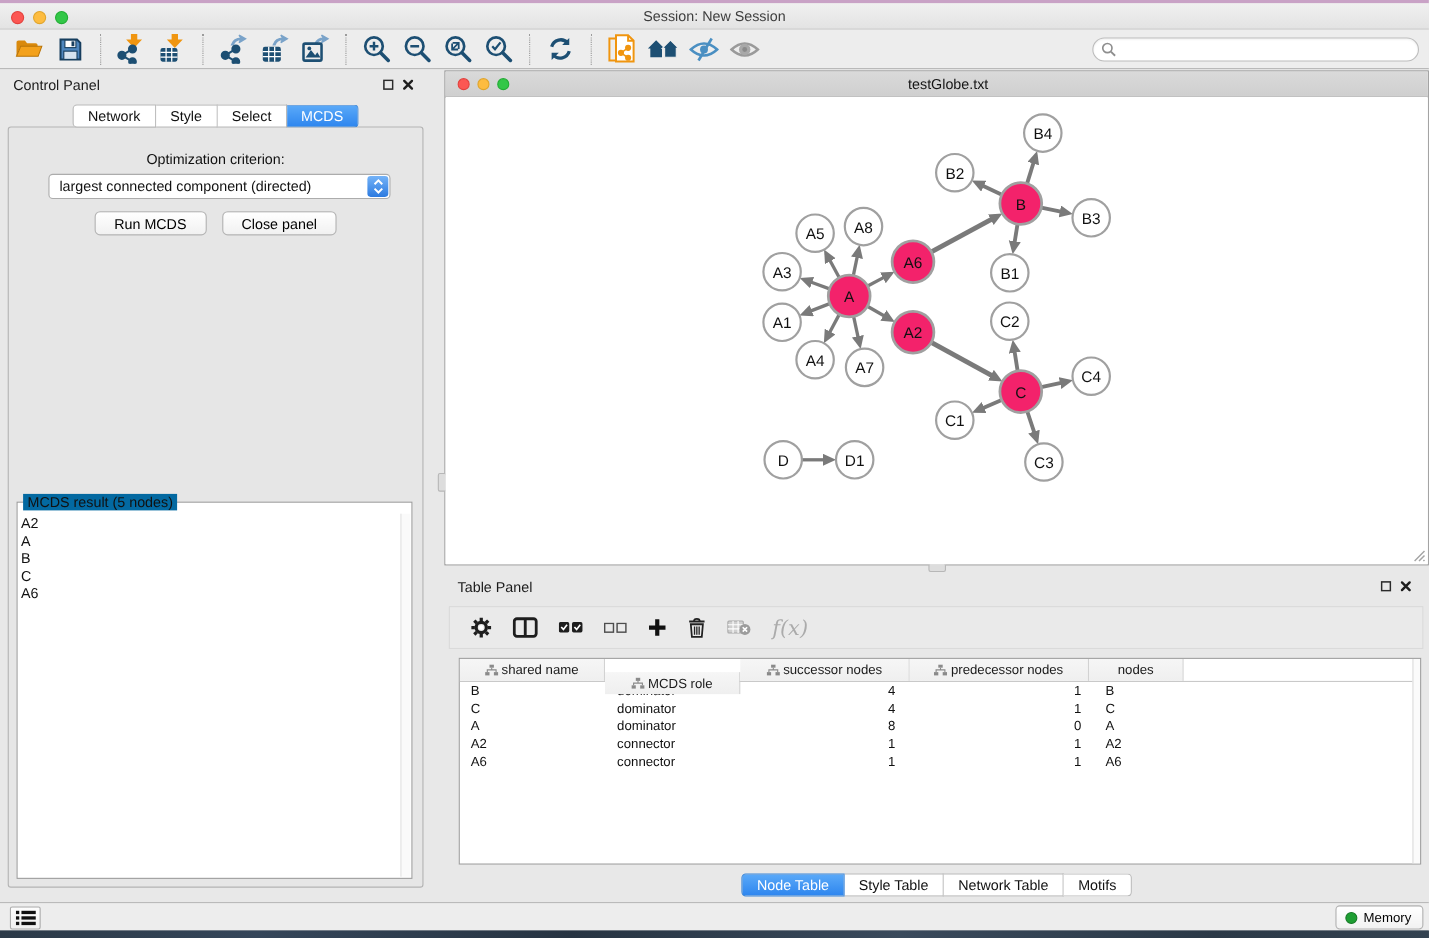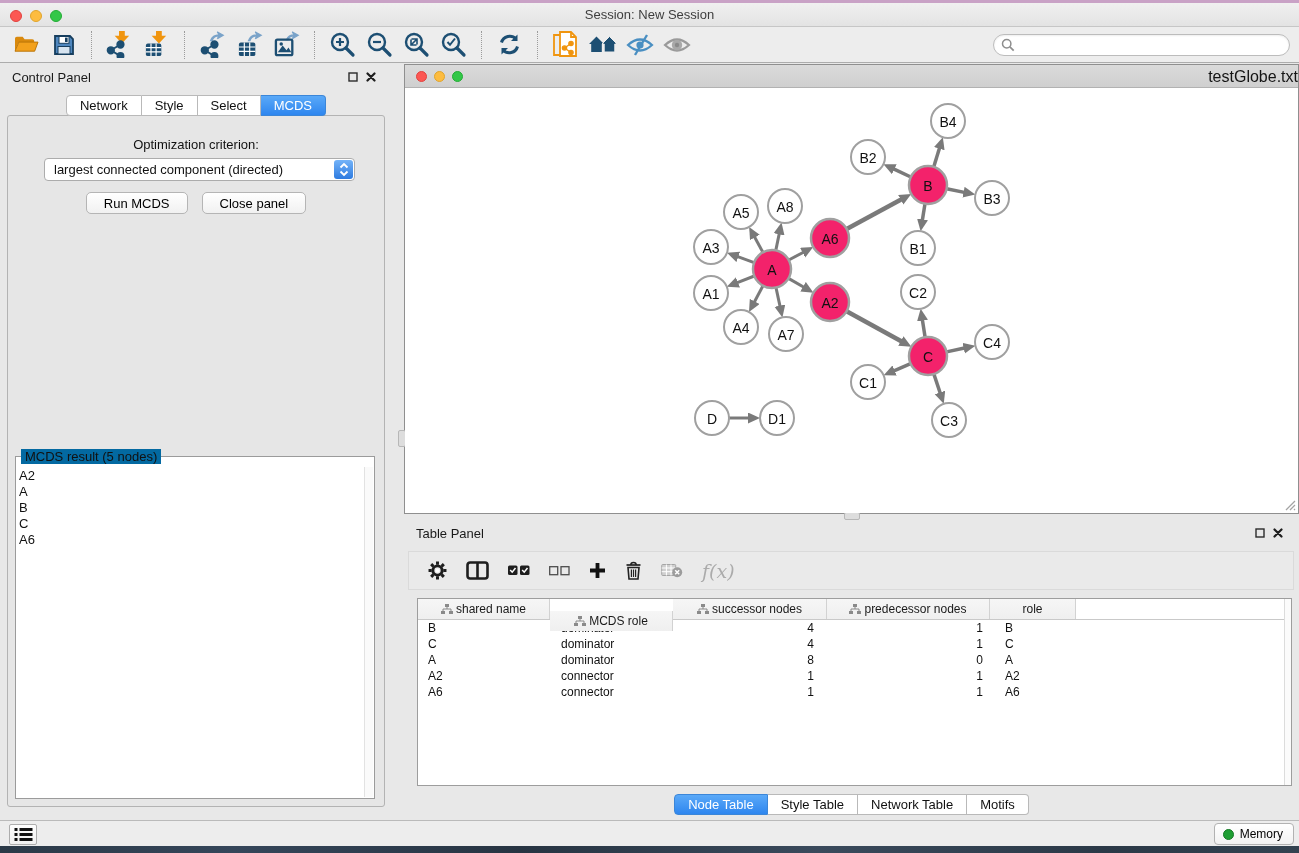--- a/index.html
+++ b/index.html
@@ -70,21 +70,21 @@
   .result-scroll { position:absolute; right:1px; top:10px; bottom:1px; width:9px; background:#FAFAFA;
     border-left:1px solid #E2E2E2; }
 
   
   .network-window { position:absolute; left:404px; top:1px; width:895px; height:450px;
     border:1px solid #8F8F8F; background:#fff; }
   .nw-titlebar { position:relative; height:23px; background:linear-gradient(#DADADA,#CFCFCF);
     border-bottom:1px solid #B2B2B2; }
   .nw-lights { position:absolute; left:11px; top:6px; display:flex; gap:7px; }
   .nw-lights .light { width:11px; height:11px; }
-  .nw-title { text-align:right; line-height:23px; font-size:16px; color:#141414;padding-left:21px; }
+  .nw-title { text-align:center; line-height:23px; font-size:13px; color:#141414;padding-left:21px; }
   .nw-canvas { position:absolute; left:0; right:0; top:24px; bottom:0; background:#fff; }
   .resize-grip { position:absolute; right:2px; bottom:2px; }
 
   
   .split-thumb-v { position:absolute; left:-7px; top:365px; width:8px; height:17px; background:#DDDDDD;
     border:1px solid #B7B7B7; border-radius:2px; }
   .split-thumb-h { position:absolute; left:439px; top:447px; width:16px; height:8px; background:#DDDDDD;
     border:1px solid #B7B7B7; border-radius:2px; }
 
   
@@ -560,21 +560,21 @@
           <div class="tp-col" style="width: 163px; text-align: right;">
             <svg width="12" height="11" viewBox="0 0 12 11">
               <path d="M6 3 v2 M2 7 V5 h8 v2" stroke="#8A8A8A" fill="none"></path>
               <rect x="4" y="0" width="4" height="3" fill="#8A8A8A"></rect>
               <rect x="0" y="7" width="4" height="3" fill="#8A8A8A"></rect>
               <rect x="8" y="7" width="4" height="3" fill="#8A8A8A"></rect>
             </svg>
             <span>predecessor nodes</span>
           </div>
           <div class="tp-col" style="width: 86px;">
-            <span>role</span>
+            <span>nodes</span>
           </div>
         </div>
       <div id="tp-body">
           <div class="tp-row">
             <div class="tp-cell" style="width: 132px; text-align: left; padding-left: 10px; padding-right: 0px;">B</div>
             <div class="tp-cell" style="width: 123px; text-align: left; padding-left: 11px; padding-right: 0px;">dominator</div>
             <div class="tp-cell" style="width: 154px; text-align: right; padding-left: 0px; padding-right: 13px;">4</div>
             <div class="tp-cell" style="width: 163px; text-align: right; padding-left: 0px; padding-right: 7px;">1</div>
             <div class="tp-cell" style="width: 86px; text-align: left; padding-left: 15px; padding-right: 0px;">B</div>
           </div>

